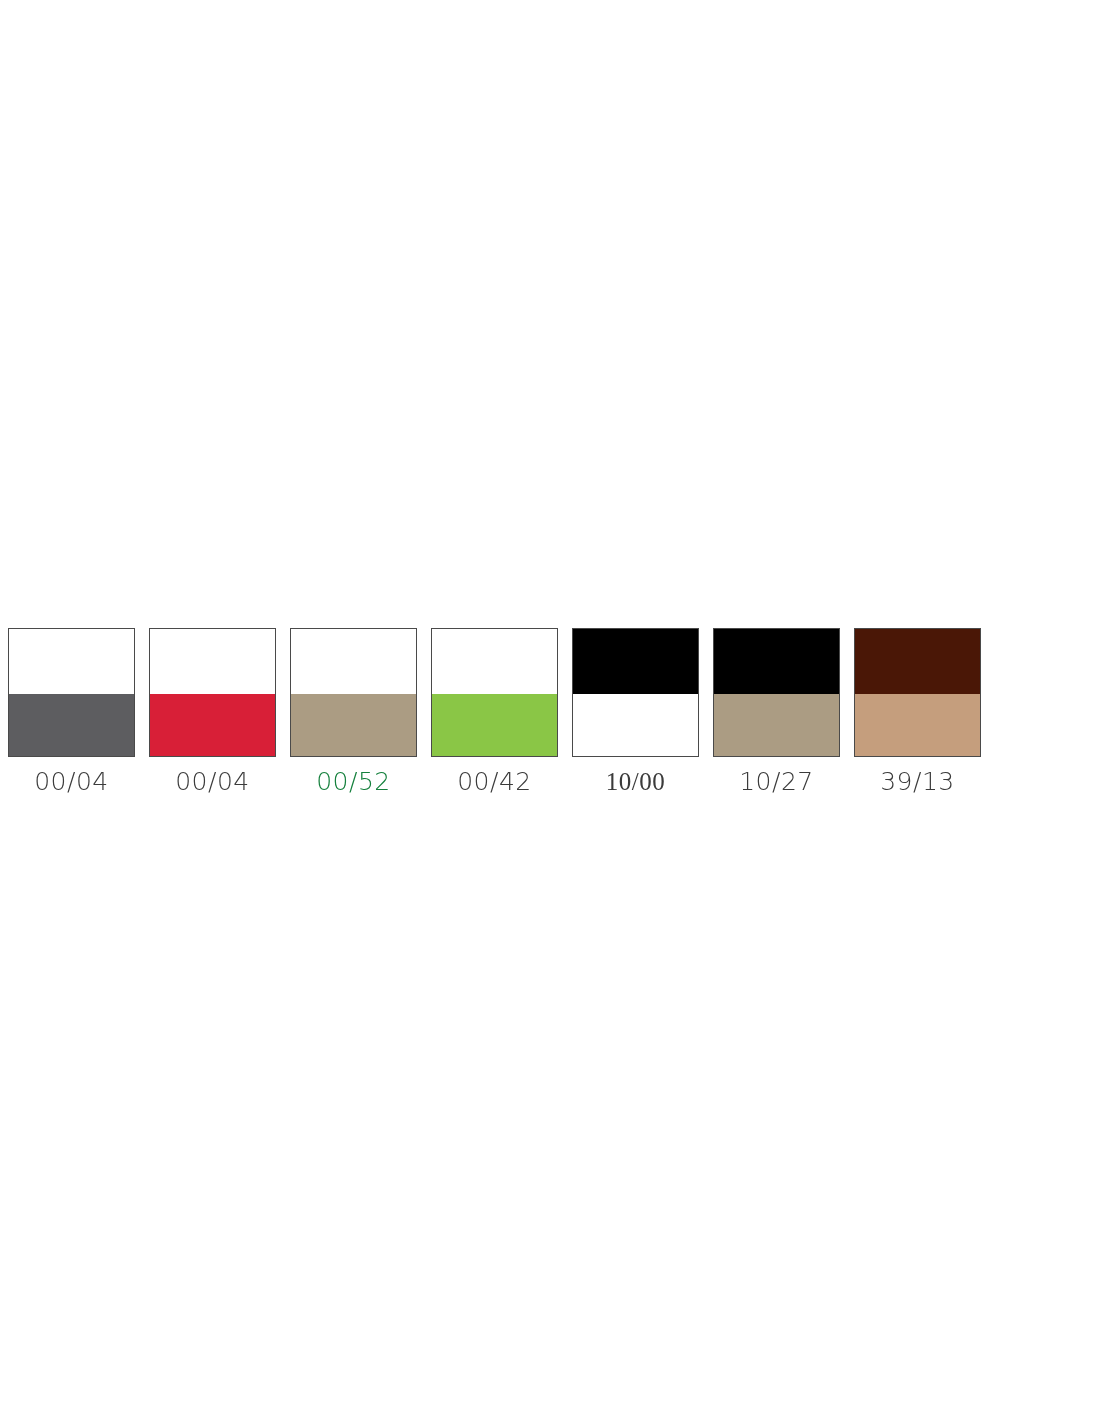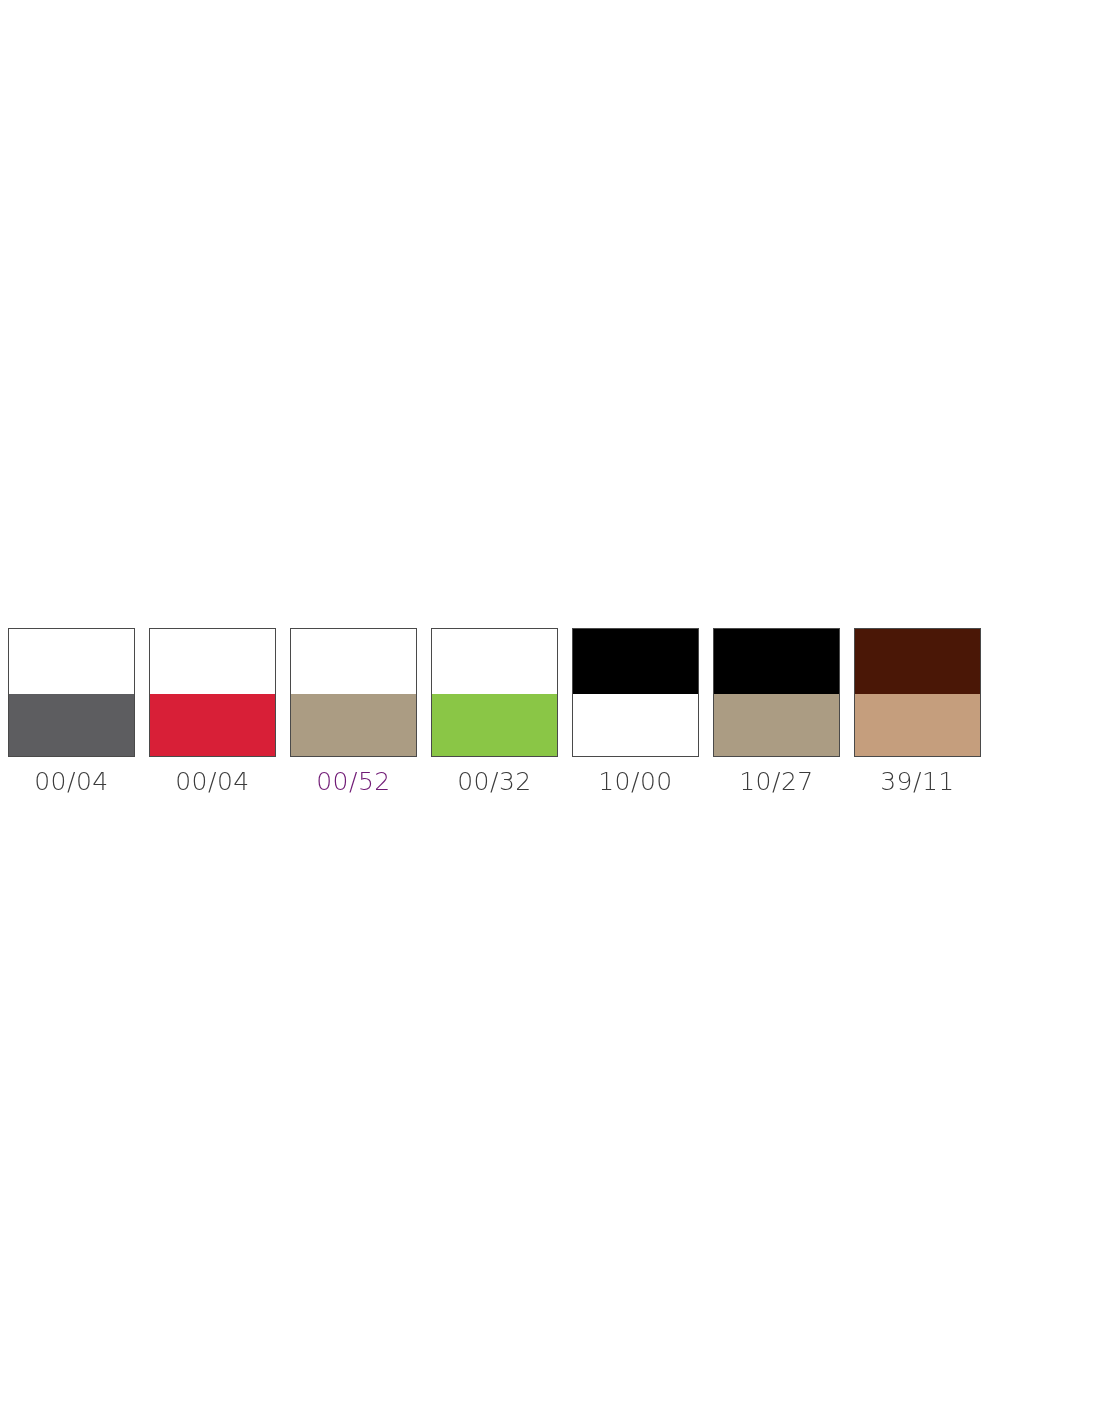--- a/index.html
+++ b/index.html
@@ -87,43 +87,43 @@
         <div class="swatch-half top" style="background-color: rgb(255, 255, 255);"></div>
         <div class="swatch-half bottom" style="background-color: rgb(216, 31, 55);"></div>
       </div>
       <div class="swatch-label" style="color: rgb(59, 59, 59);">00/04</div>
     </div>
     <div class="swatch-cell">
       <div class="swatch-box" style="border-color: rgb(74, 74, 74);">
         <div class="swatch-half top" style="background-color: rgb(255, 255, 255);"></div>
         <div class="swatch-half bottom" style="background-color: rgb(171, 156, 131);"></div>
       </div>
-      <div class="swatch-label" style="color: #701a75; text-align: center;">00/52</div>
+      <div class="swatch-label" style="color: #15803d; text-align: center;">00/52</div>
     </div>
     <div class="swatch-cell">
       <div class="swatch-box" style="border-color: rgb(74, 74, 74);">
         <div class="swatch-half top" style="background-color: rgb(255, 255, 255);"></div>
         <div class="swatch-half bottom" style="background-color: rgb(138, 198, 70);"></div>
       </div>
-      <div class="swatch-label" style="color: rgb(59, 59, 59);">00/32</div>
+      <div class="swatch-label" style="color: rgb(59, 59, 59);">00/42</div>
     </div>
     <div class="swatch-cell">
       <div class="swatch-box" style="border-color: rgb(74, 74, 74);">
         <div class="swatch-half top" style="background-color: rgb(0, 0, 0);"></div>
         <div class="swatch-half bottom" style="background-color: rgb(255, 255, 255);"></div>
       </div>
-      <div class="swatch-label" style="color: rgb(59, 59, 59);">10/00</div>
+      <div class="swatch-label" style="color: rgb(59, 59, 59); font-family: Liberation Serif, serif;">10/00</div>
     </div>
     <div class="swatch-cell">
       <div class="swatch-box" style="border-color: rgb(74, 74, 74);">
         <div class="swatch-half top" style="background-color: rgb(0, 0, 0);"></div>
         <div class="swatch-half bottom" style="background-color: rgb(171, 156, 131);"></div>
       </div>
       <div class="swatch-label" style="color: rgb(59, 59, 59);">10/27</div>
     </div>
     <div class="swatch-cell">
       <div class="swatch-box" style="border-color: rgb(74, 74, 74);">
         <div class="swatch-half top" style="background-color: rgb(74, 23, 6);"></div>
         <div class="swatch-half bottom" style="background-color: rgb(197, 158, 125);"></div>
       </div>
-      <div class="swatch-label" style="color: rgb(59, 59, 59);">39/11</div>
+      <div class="swatch-label" style="color: rgb(59, 59, 59);">39/13</div>
     </div>
   </div>
 
 </body></html>

